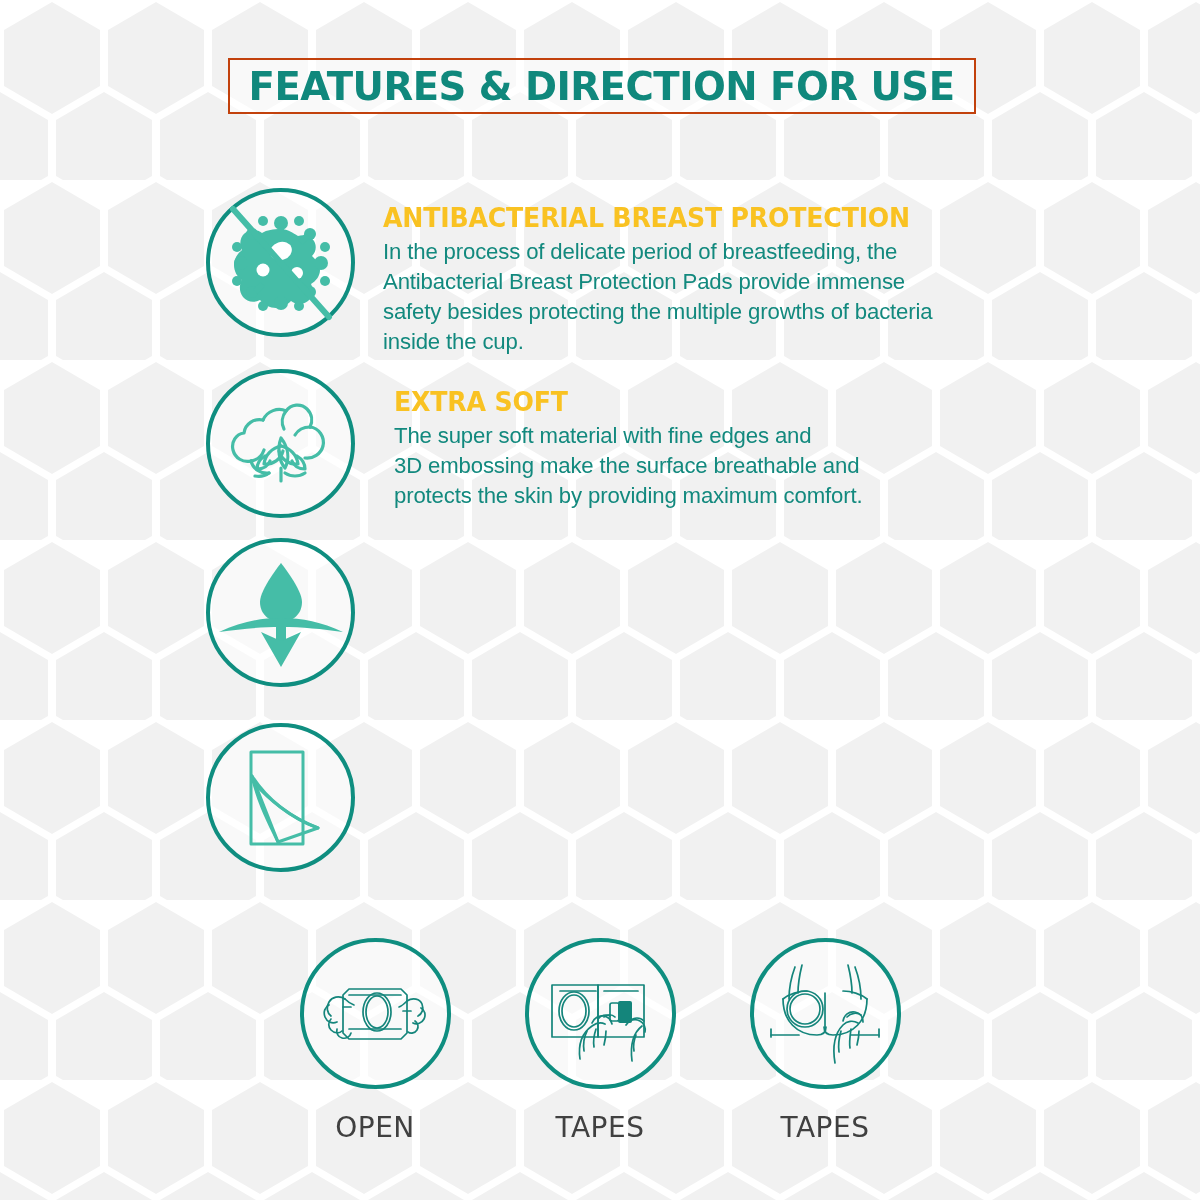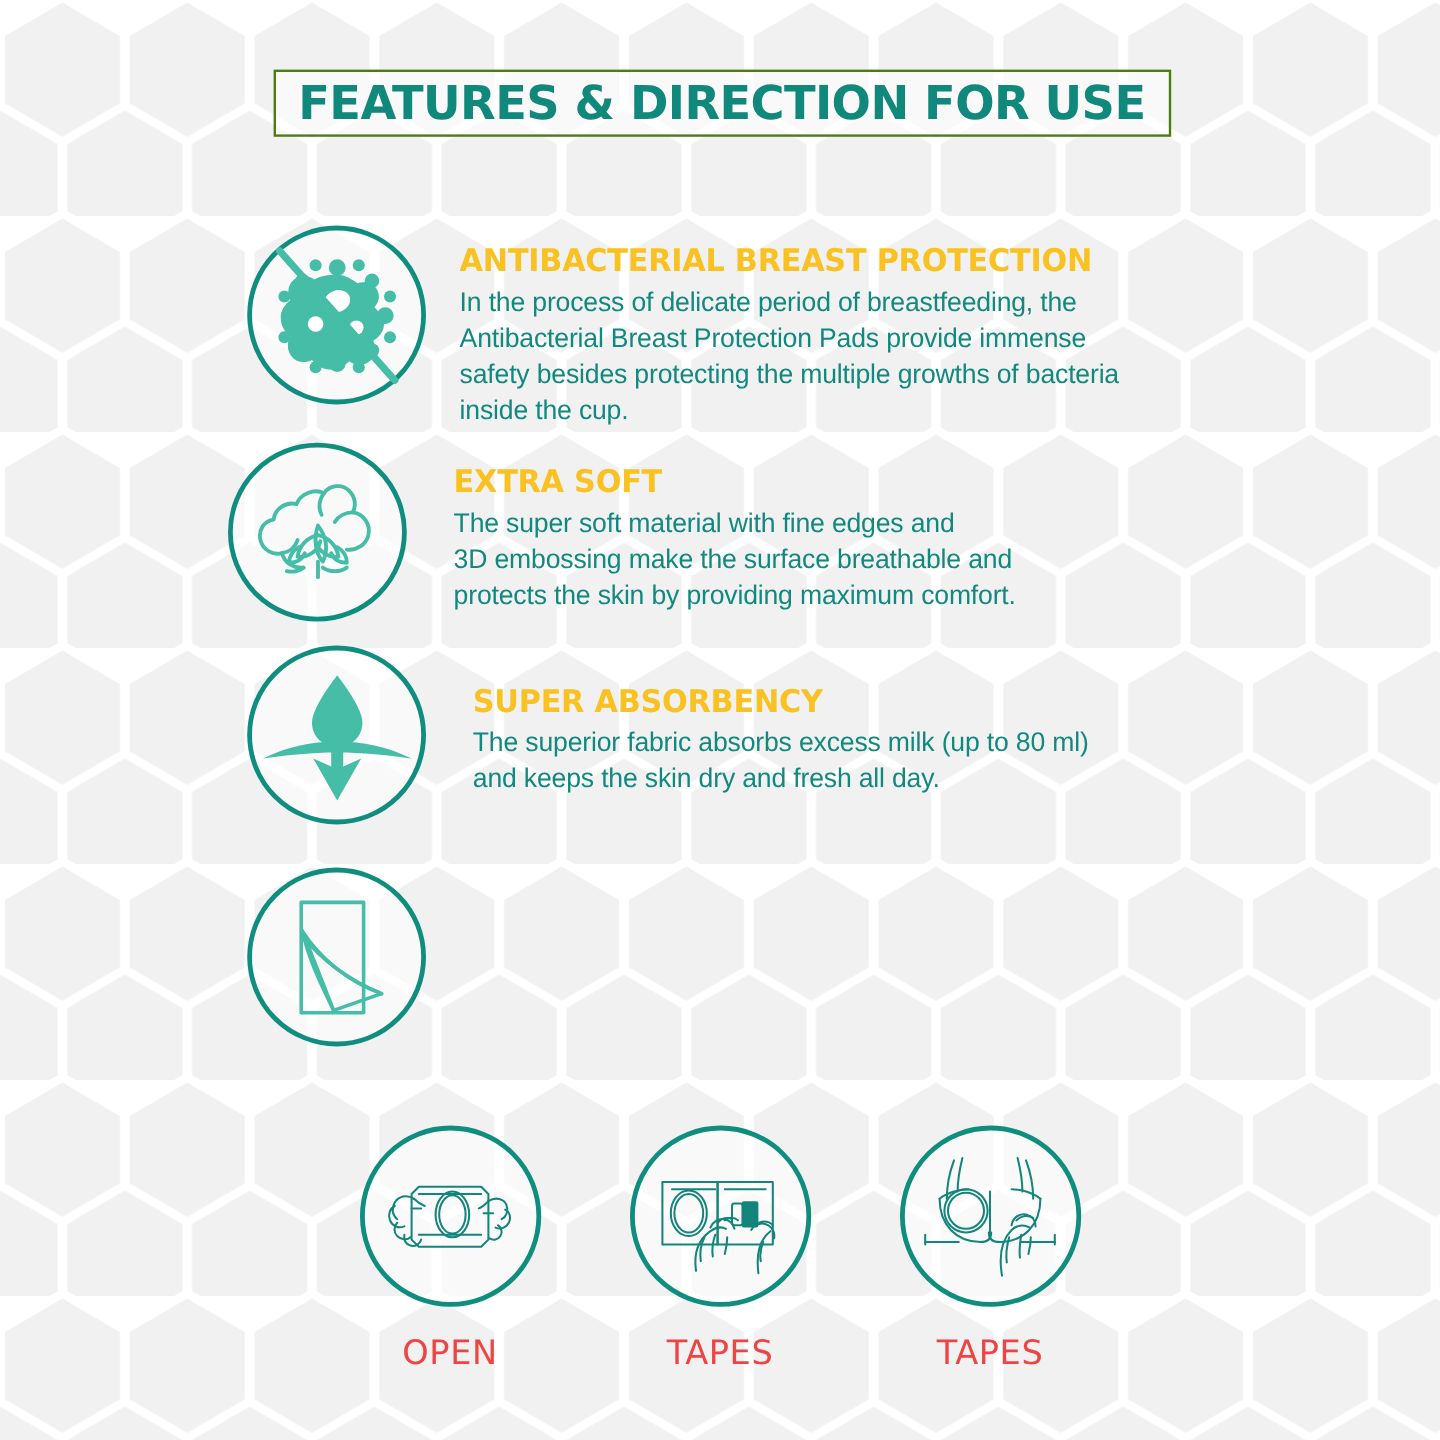--- a/index.html
+++ b/index.html
@@ -32,21 +32,21 @@
     z-index: 2;
   }
 
   
   .title-box {
     position: absolute;
     left: 228px;
     top: 58px;
     width: 748px;
     height: 56px;
-    border: 2px solid #4d7c0f;
+    border: 2px solid #c2410c;
     box-sizing: border-box;
     display: flex;
     align-items: center;
     justify-content: center;
     background: rgba(255,255,255,0.55);
   }
   .title-text {
     font-family: "DejaVu Sans", sans-serif;
     font-size: 39px;
     font-weight: bold;
@@ -56,21 +56,21 @@
     transform: scaleX(0.99);
   }
 
   
   .feature {
     position: absolute;
     display: flex;
     align-items: flex-start;
   }
   .f1 { left: 206px; top: 188px; }
-  .f2 { left: 190px; top: 369px; }
+  .f2 { left: 206px; top: 369px; }
   .f3 { left: 206px; top: 538px; }
   .f4 { left: 206px; top: 723px; }
 
   .icon-circle {
     width: 149px;
     height: 149px;
     border-radius: 50%;
     border: 4px solid #0f8e80;
     box-sizing: border-box;
     flex: 0 0 149px;
@@ -139,21 +139,21 @@
     display: flex;
     align-items: center;
     justify-content: center;
     background: rgba(255,255,255,0.6);
   }
   .step-label {
     margin-top: 22px;
     font-family: "DejaVu Sans", sans-serif;
     font-size: 28px;
     font-weight: normal;
-    color: #ef4444;
+    color: #404040;
     letter-spacing: 0.5px;
   }
 </style>
 </head>
 <body>
 
 <svg id="hex-bg" viewBox="0 0 1200 1200" xmlns="http://www.w3.org/2000/svg" aria-hidden="true">
   <defs>
     <pattern id="hexpat" width="104" height="180" patternUnits="userSpaceOnUse">
       <g fill="#f1f1f1">
@@ -269,27 +269,20 @@
           <path d="M64 10 c0 0 21 26 21 39 c0 12 -9 20 -21 20 c-12 0 -21 -8 -21 -20 c0 -13 21 -39 21 -39 z"></path>
 
           <path d="M2 79 c22 -10 40 -14 62 -14 c22 0 40 4 62 14 c-22 -3 -40 -5 -62 -5 c-22 0 -40 2 -62 5 z"></path>
 
           <rect x="59" y="70" width="10" height="32"></rect>
 
           <path d="M64 114 L44 79 L64 88 L84 79 z"></path>
         </g>
       </svg>
     </div>
-    <div class="feature-text">
-      <p class="feature-heading">SUPER ABSORBENCY</p>
-      <p class="feature-body">
-        <span>The superior fabric absorbs excess milk (up to  80 ml)</span>
-        <span>and keeps the skin dry and fresh all day.</span>
-      </p>
-    </div>
   </div>
 
   <div class="feature f4">
     <div class="icon-circle">
       <svg width="110" height="112" viewBox="0 0 110 112" xmlns="http://www.w3.org/2000/svg" fill="none" stroke="#45bda7" stroke-width="3" stroke-linejoin="round" stroke-linecap="round">
 
         <rect x="25" y="10" width="52" height="92"></rect>
 
         <path d="M26 34 c14 22 38 42 66 52 l-40 14 z"></path>
         <path d="M26 34 c6 26 17 47 26 66"></path>

